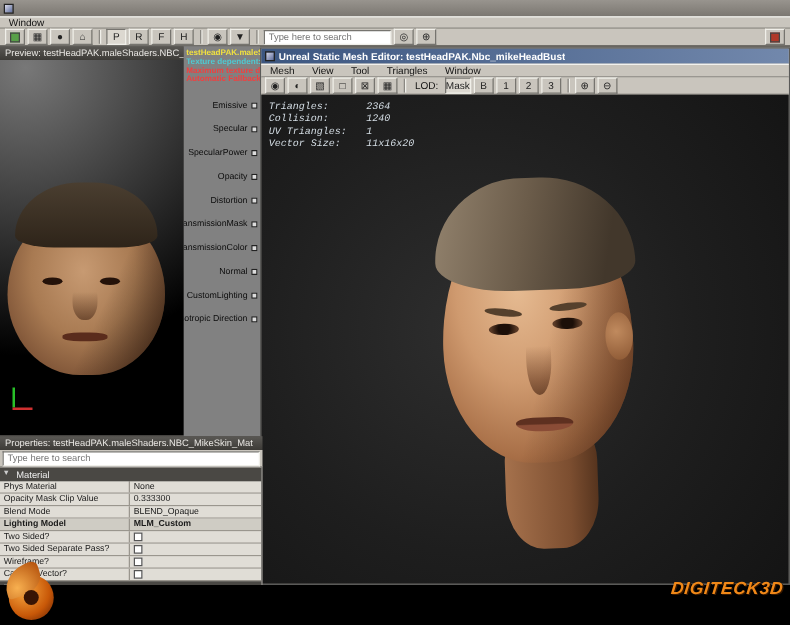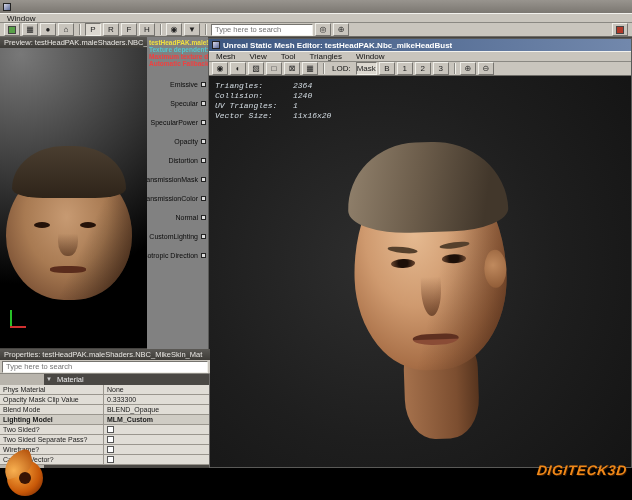--- a/index.html
+++ b/index.html
@@ -97,21 +97,21 @@
             border-radius:30% 30% 45% 45% / 40% 40% 60% 60%; }
 
   
   .props-search { position:absolute; left:0; top:360px; width:210px; height:14px; background:#c9c5bd;
                   display:flex; align-items:center; padding:0 2px; z-index:3;
                   border-bottom:1px solid #8a8882; }
   .props-search input { width:100%; }
   .pgrid { position:absolute; left:0; top:374px; width:210px; height:94px; background:#b8b4ac;
            overflow:hidden; z-index:3; border-right:1px solid #6a6866; }
   .psection { height:11px; background:#4a4844; color:#eee; font-size:7.5px; line-height:11px;
-              padding-left:13px; position:relative;margin-left:44px; }
+              padding-left:13px; position:relative; }
   .sec-arrow { position:absolute; left:2px; top:0; font-size:6px; color:#ccc; line-height:11px; }
   .prow { display:flex; height:10px; border-bottom:1px solid #9a968e; background:#e0ddd6; }
   .plabel { width:104px; padding:0 3px; font-size:7px; color:#1a1a1a; border-right:1px solid #9a968e;
             line-height:9px; white-space:nowrap; overflow:hidden; }
   .pvalue { flex:1; padding:0 3px; font-size:7px; color:#1a1a1a; line-height:9px; white-space:nowrap;
             overflow:hidden; display:flex; align-items:center; }
   .prow.sel .plabel, .prow.sel .pvalue { font-weight:bold; background:#cfccc4; }
   .pcheck { width:7px; height:7px; border:1px solid #555; background:#fff; display:inline-block; }
 
   

